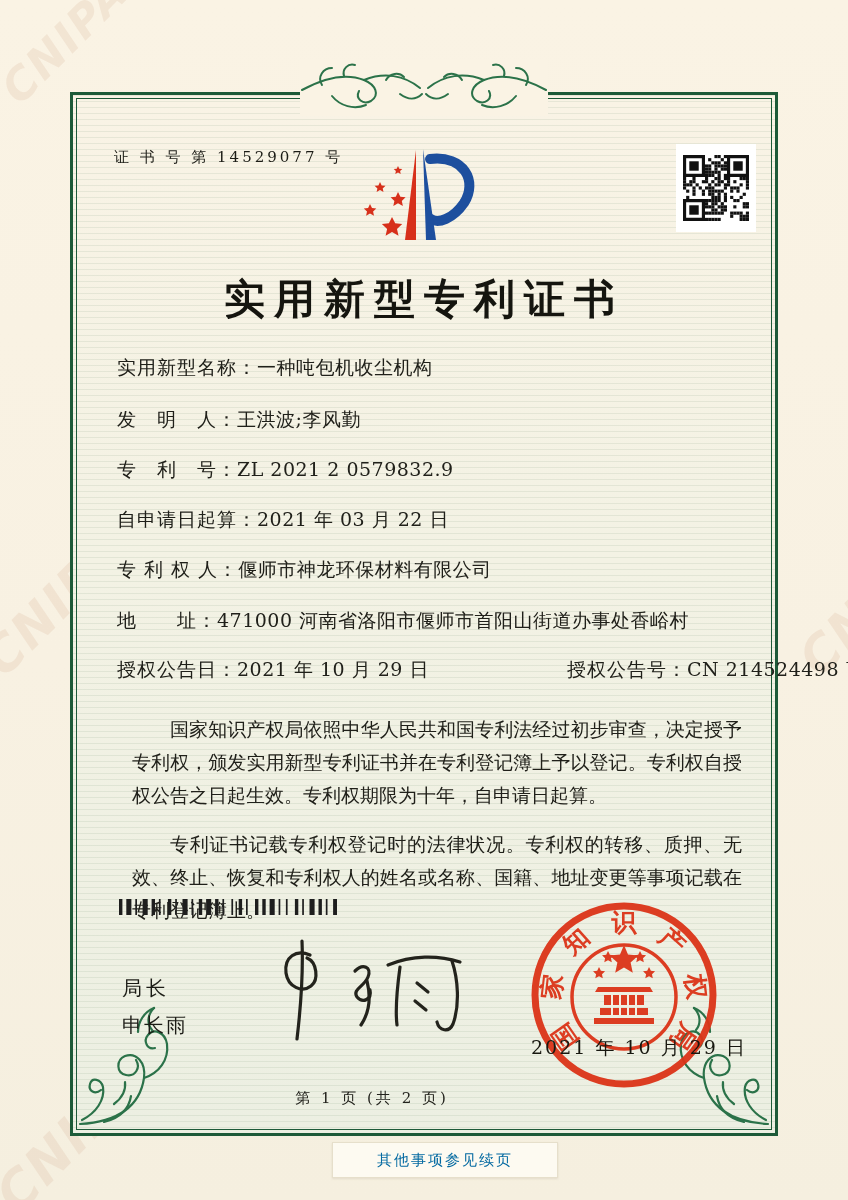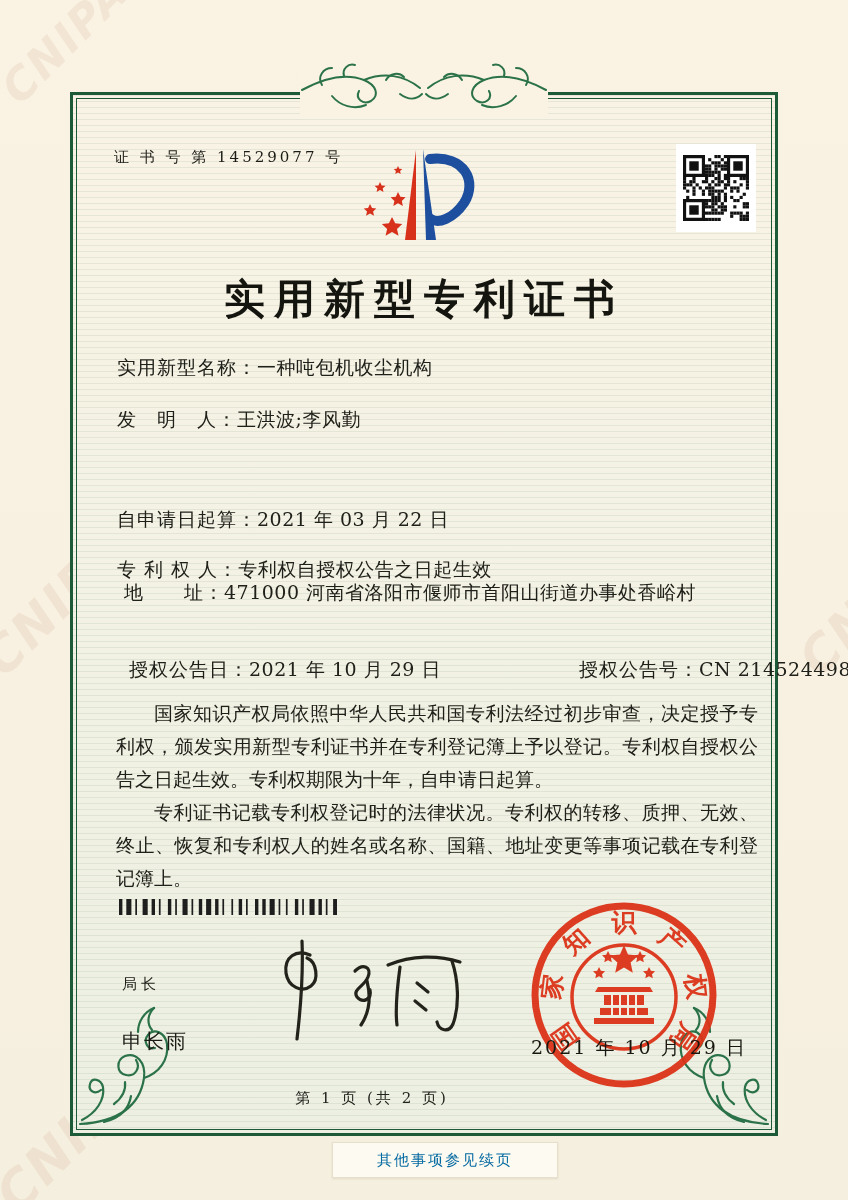--- a/index.html
+++ b/index.html
@@ -64,26 +64,26 @@
     letter-spacing:0.5px;white-space:nowrap;
   }
   .field .lab{letter-spacing:1px;}
   .grant-no{position:absolute;left:450px;top:0;}
   
   .body-text{
     position:absolute;left:116px;top:697px;width:642px;
     font-size:19px;line-height:33px;color:#20201a;
     text-align:justify;
   }
-  .body-text p{margin:0;text-indent:2em;}
+  .body-text p{margin:16px;text-indent:2em;}
   
   .barcode{position:absolute;left:119px;top:899px;}
   
-  .signer-title{position:absolute;left:122px;top:975px;font-size:15px;color:#1c1c16;letter-spacing:4px;}
-  .signer-name{position:absolute;left:122px;top:1012px;font-size:20px;color:#1c1c16;letter-spacing:2px;margin-top:16px;}
+  .signer-title{position:absolute;left:122px;top:975px;font-size:20px;color:#1c1c16;letter-spacing:4px;}
+  .signer-name{position:absolute;left:122px;top:1012px;font-size:20px;color:#1c1c16;letter-spacing:2px;}
   .signature{position:absolute;left:260px;top:935px;}
   
   .seal{position:absolute;left:528px;top:899px;width:192px;height:192px;opacity:0.95;}
   .seal-date{
     position:absolute;left:531px;top:1035px;z-index:6;
     font-size:19px;color:#17170f;letter-spacing:2px;white-space:nowrap;
   }
   
   .page-num{
     position:absolute;left:0;top:1089px;width:744px;text-align:center;
@@ -341,30 +341,33 @@
   </div>
 
   <div class="title">实用新型专利证书</div>
 
   <div class="field" style="top:355px;">
     <span class="lab">实用新型名称：</span><span>一种吨包机收尘机构</span>
   </div>
   <div class="field" style="top:407px;">
     <span class="lab">发　明　人：</span><span>王洪波;李风勤</span>
   </div>
+  <div class="field" style="top:457px;">
+    <span class="lab">专　利　号：</span><span>ZL 2021 2 0579832.9</span>
+  </div>
   <div class="field" style="top:507px;">
     <span class="lab">自申请日起算：</span><span>2021 年 03 月 22 日</span>
   </div>
   <div class="field" style="top:557px;">
-    <span class="lab">专 利 权 人：</span><span>专利权自授权公告之日起生效</span>
-  </div>
-  <div class="field" style="top:580px;margin-left:7px;">
+    <span class="lab">专 利 权 人：</span><span>偃师市神龙环保材料有限公司</span>
+  </div>
+  <div class="field" style="top:608px;">
     <span class="lab">地　　址：</span><span>471000 河南省洛阳市偃师市首阳山街道办事处香峪村</span>
   </div>
-  <div class="field" style="top:657px;width:640px;margin-left:12px;">
+  <div class="field" style="top:657px;width:640px;">
     <span class="lab">授权公告日：</span><span>2021 年 10 月 29 日</span>
     <span class="grant-no">
       <span class="lab">授权公告号：</span><span>CN 214524498 U</span>
     </span>
   </div>
 
   <div class="body-text">
     <p>国家知识产权局依照中华人民共和国专利法经过初步审查，决定授予专利权，颁发实用新型专利证书并在专利登记簿上予以登记。专利权自授权公告之日起生效。专利权期限为十年，自申请日起算。</p>
     <p>专利证书记载专利权登记时的法律状况。专利权的转移、质押、无效、终止、恢复和专利权人的姓名或名称、国籍、地址变更等事项记载在专利登记簿上。</p>
   </div>

